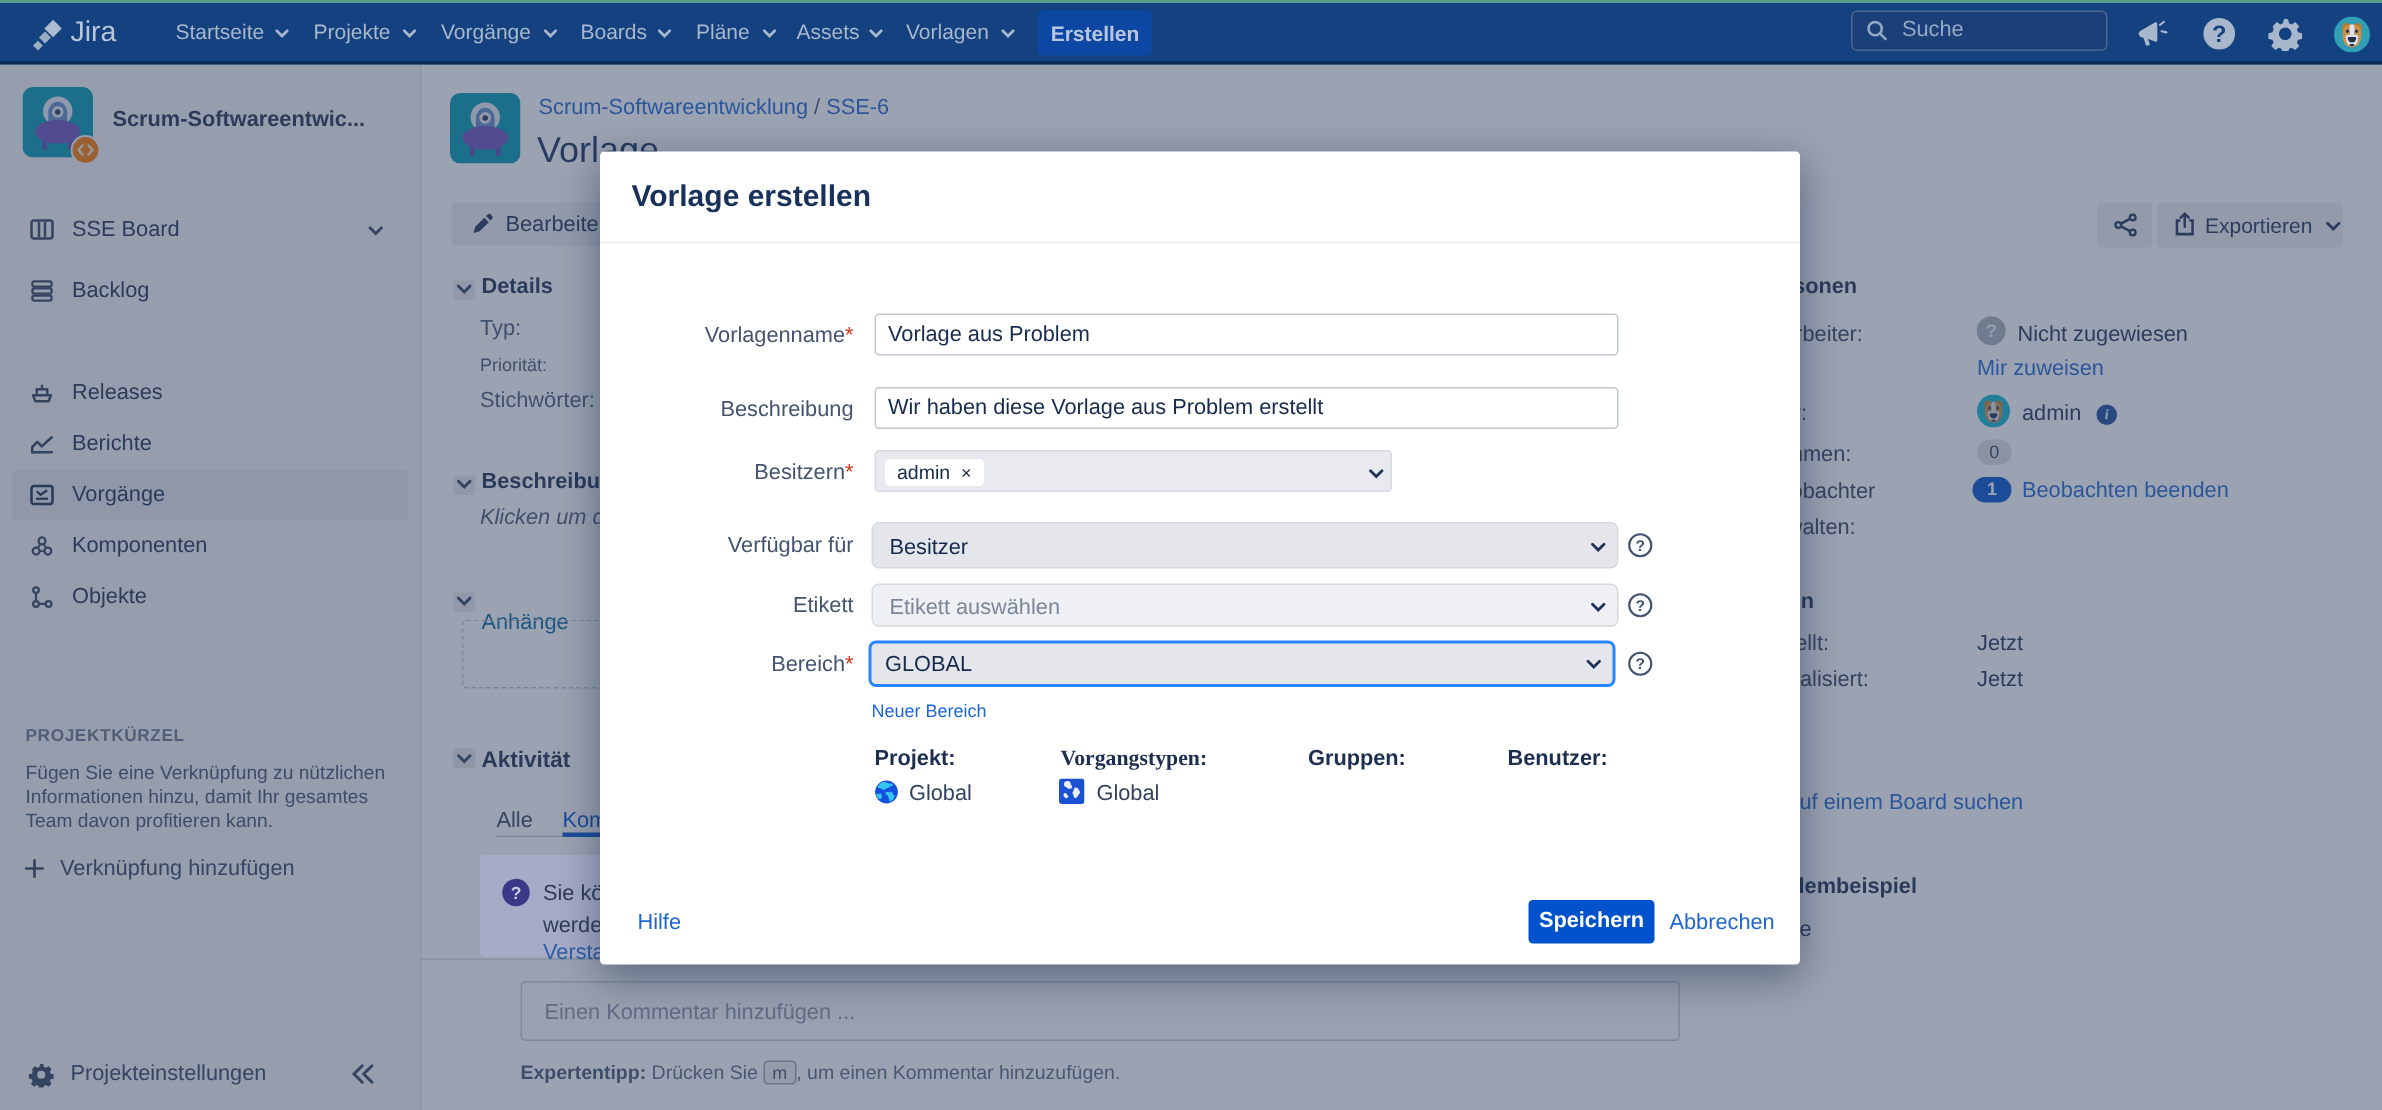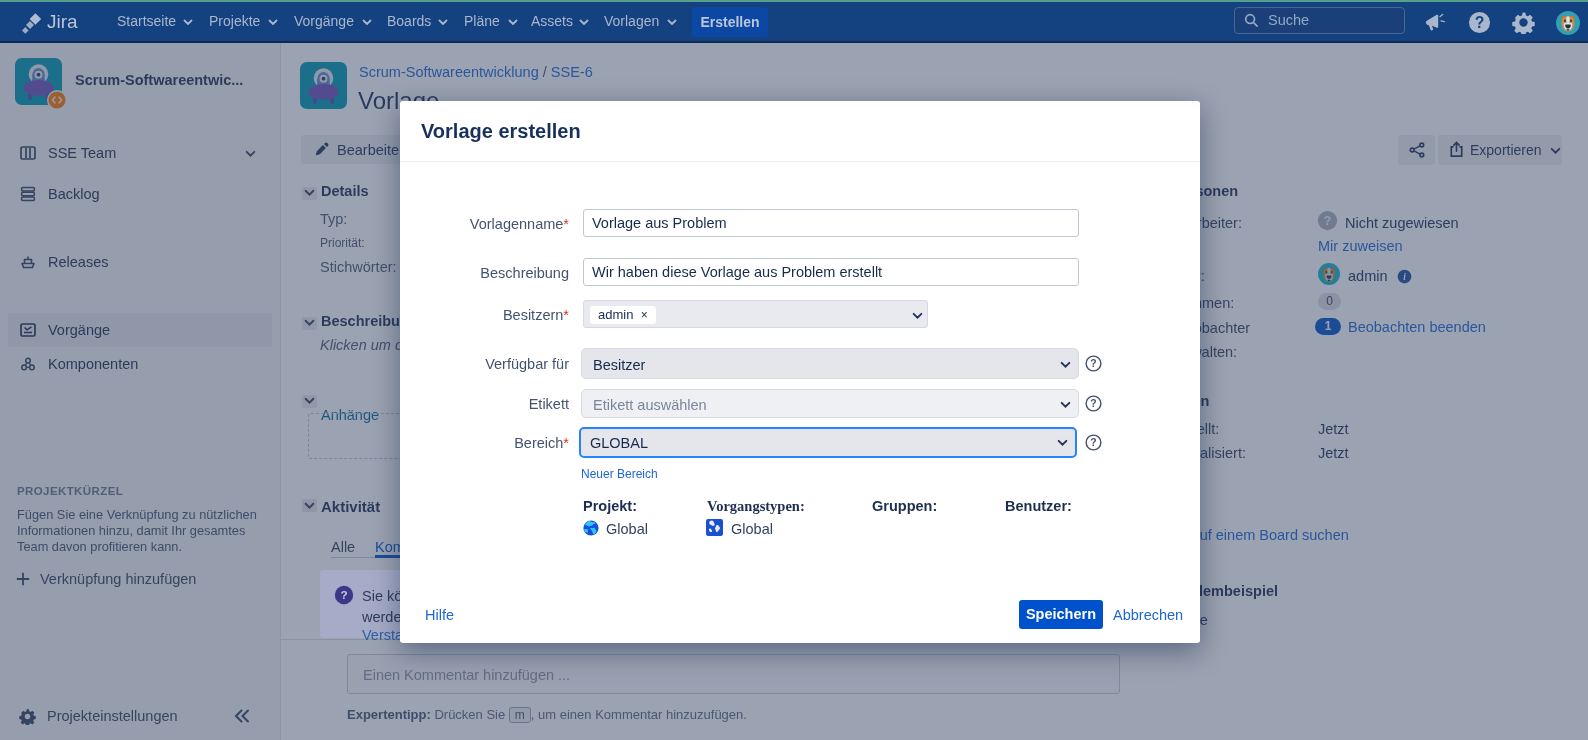--- a/index.html
+++ b/index.html
@@ -124,57 +124,73 @@
     <circle cx="10" cy="10" r="8.6" fill="#FF7A00"></circle>
     <path fill="none" stroke="#FFE7CC" stroke-width="1.6" stroke-linecap="round" d="M8 7 5.4 10 8 13M12 7l2.6 3L12 13"></path>
   </svg>
   <div class="abs" style="left:75px;top:29px;font-size:14.5px;font-weight:bold;color:#203150;white-space:nowrap;">Scrum-Softwareentwic...</div>
 
   <div class="sideitem" style="top:93px">
     <svg width="16" height="16" viewBox="0 0 16 16">
           <rect x="1" y="2" width="14" height="12" rx="1.6" fill="none" stroke="#33425E" stroke-width="1.7"></rect>
           <path d="M6 2.8v10.4M10 2.8v10.4" stroke="#33425E" stroke-width="1.7"></path>
         </svg>
-    <span class="lbl">SSE Team</span>
+    <span class="lbl">SSE Board</span>
     <svg class="abs" style="left:237px;top:14px" width="11" height="8" viewBox="0 0 10 7">
           <path fill="none" stroke="#33425E" stroke-width="1.7" stroke-linecap="round" d="M1.5 1.5 5 5l3.5-3.5"></path>
         </svg>
   </div>
   <div class="sideitem" style="top:134px">
     <svg width="16" height="16" viewBox="0 0 16 16">
           <rect x="1.6" y="1.6" width="12.8" height="3.4" rx="1.2" fill="none" stroke="#33425E" stroke-width="1.5"></rect>
           <rect x="1.6" y="6.3" width="12.8" height="3.4" rx="1.2" fill="none" stroke="#33425E" stroke-width="1.5"></rect>
           <rect x="1.6" y="11" width="12.8" height="3.4" rx="1.2" fill="none" stroke="#33425E" stroke-width="1.5"></rect>
         </svg>
     <span class="lbl">Backlog</span>
   </div>
   <div class="sideitem" style="top:202px">
     <svg width="16" height="16" viewBox="0 0 16 16">
           <path d="M2 9.5h12l-1.6 4H3.6z" fill="none" stroke="#33425E" stroke-width="1.6" stroke-linejoin="round"></path>
           <path d="M4.5 9V5.5h7V9" fill="none" stroke="#33425E" stroke-width="1.6"></path>
           <path d="M8 5V2.5" stroke="#33425E" stroke-width="1.6"></path>
         </svg>
     <span class="lbl">Releases</span>
+  </div>
+  <div class="sideitem" style="top:236px">
+    <svg width="16" height="16" viewBox="0 0 16 16">
+          <path d="M1.5 13.5V10l3.4-3.4 3 3 6.6-6.1" fill="none" stroke="#33425E" stroke-width="1.7" stroke-linejoin="round" stroke-linecap="round"></path>
+          <path d="M1.5 13.5h13" stroke="#33425E" stroke-width="1.7" stroke-linecap="round"></path>
+        </svg>
+    <span class="lbl">Berichte</span>
   </div>
   <div class="sideitem selected" style="top:270px">
     <svg width="16" height="16" viewBox="0 0 16 16">
           <rect x="1" y="2" width="14" height="12" rx="1.6" fill="none" stroke="#1D2F50" stroke-width="1.7"></rect>
           <path d="M4 10.5h8" stroke="#1D2F50" stroke-width="1.5"></path>
           <path d="M4.5 5.5 7 7.8l4.5-3" fill="none" stroke="#1D2F50" stroke-width="1.5"></path>
         </svg>
     <span class="lbl" style="color:#1D2F50">Vorgänge</span>
   </div>
   <div class="sideitem" style="top:304px">
     <svg width="16" height="16" viewBox="0 0 16 16">
           <circle cx="8" cy="4.6" r="2.3" fill="none" stroke="#33425E" stroke-width="1.5"></circle>
           <circle cx="4.1" cy="11.4" r="2.3" fill="none" stroke="#33425E" stroke-width="1.5"></circle>
           <circle cx="11.9" cy="11.4" r="2.3" fill="none" stroke="#33425E" stroke-width="1.5"></circle>
           <path d="M6.9 6.6 5.2 9.4M9.1 6.6l1.7 2.8M6.4 11.4h3.2" stroke="#33425E" stroke-width="1.3"></path>
         </svg>
     <span class="lbl">Komponenten</span>
+  </div>
+  <div class="sideitem" style="top:338px">
+    <svg width="16" height="16" viewBox="0 0 16 16">
+          <circle cx="4" cy="3.4" r="1.9" fill="none" stroke="#33425E" stroke-width="1.5"></circle>
+          <circle cx="4" cy="12.6" r="1.9" fill="none" stroke="#33425E" stroke-width="1.5"></circle>
+          <circle cx="12.4" cy="12.6" r="1.9" fill="none" stroke="#33425E" stroke-width="1.5"></circle>
+          <path d="M4 5.3v5.4M6 12.6h4.5" stroke="#33425E" stroke-width="1.5"></path>
+        </svg>
+    <span class="lbl">Objekte</span>
   </div>
 
   <div class="sidehead" style="top:442px">PROJEKTKÜRZEL</div>
   <div class="abs" style="left:17px;top:464px;width:258px;font-size:12.8px;line-height:16.2px;color:#42526E;">Fügen Sie eine Verknüpfung zu nützlichen Informationen hinzu, damit Ihr gesamtes Team davon profitieren kann.</div>
   <div class="abs" style="left:40px;top:528px;font-size:14.5px;color:#33425E;">Verknüpfung hinzufügen</div>
   <svg class="abs" style="left:16px;top:529px" width="14" height="14" viewBox="0 0 14 14">
         <path d="M7 1.5v11M1.5 7h11" stroke="#33425E" stroke-width="1.8" stroke-linecap="round"></path>
       </svg>
 
   <div class="abs" style="left:47px;top:665px;font-size:14.5px;color:#33425E;">Projekteinstellungen</div>

